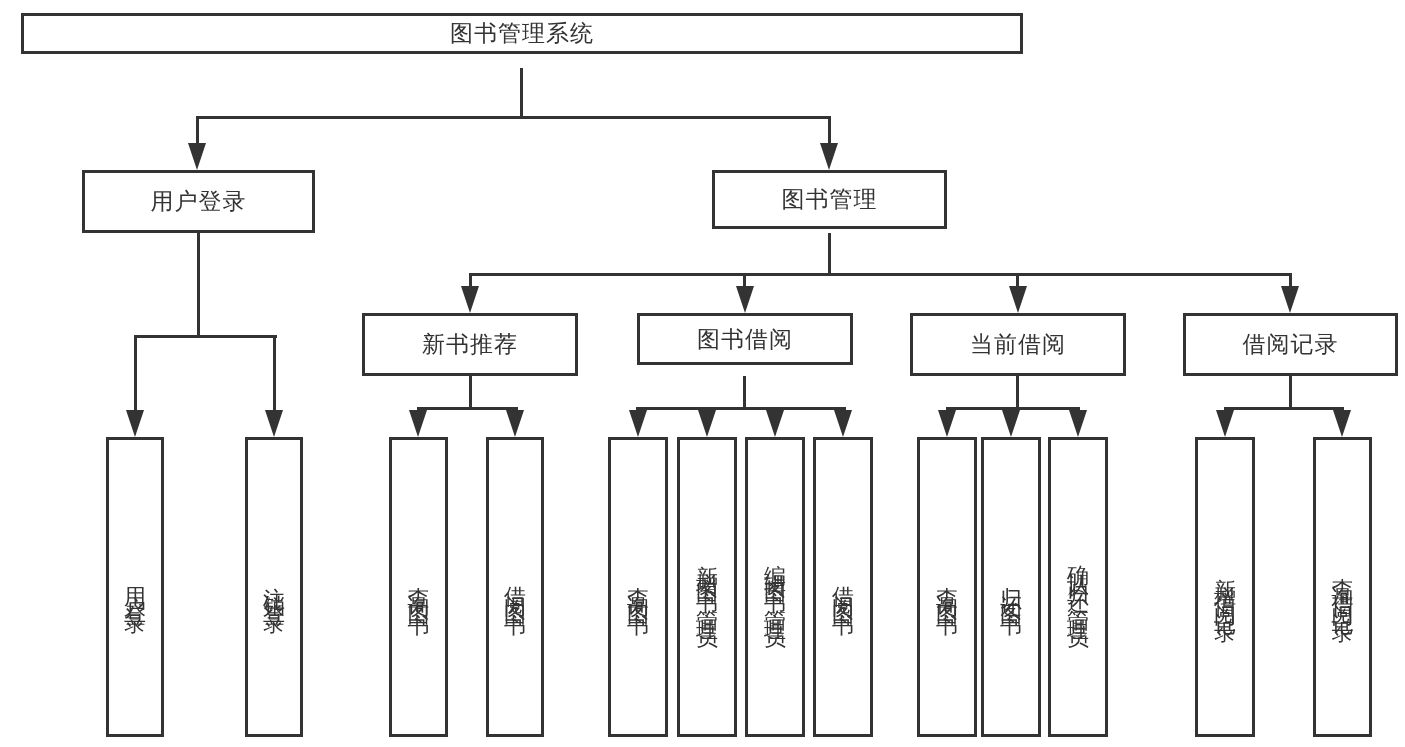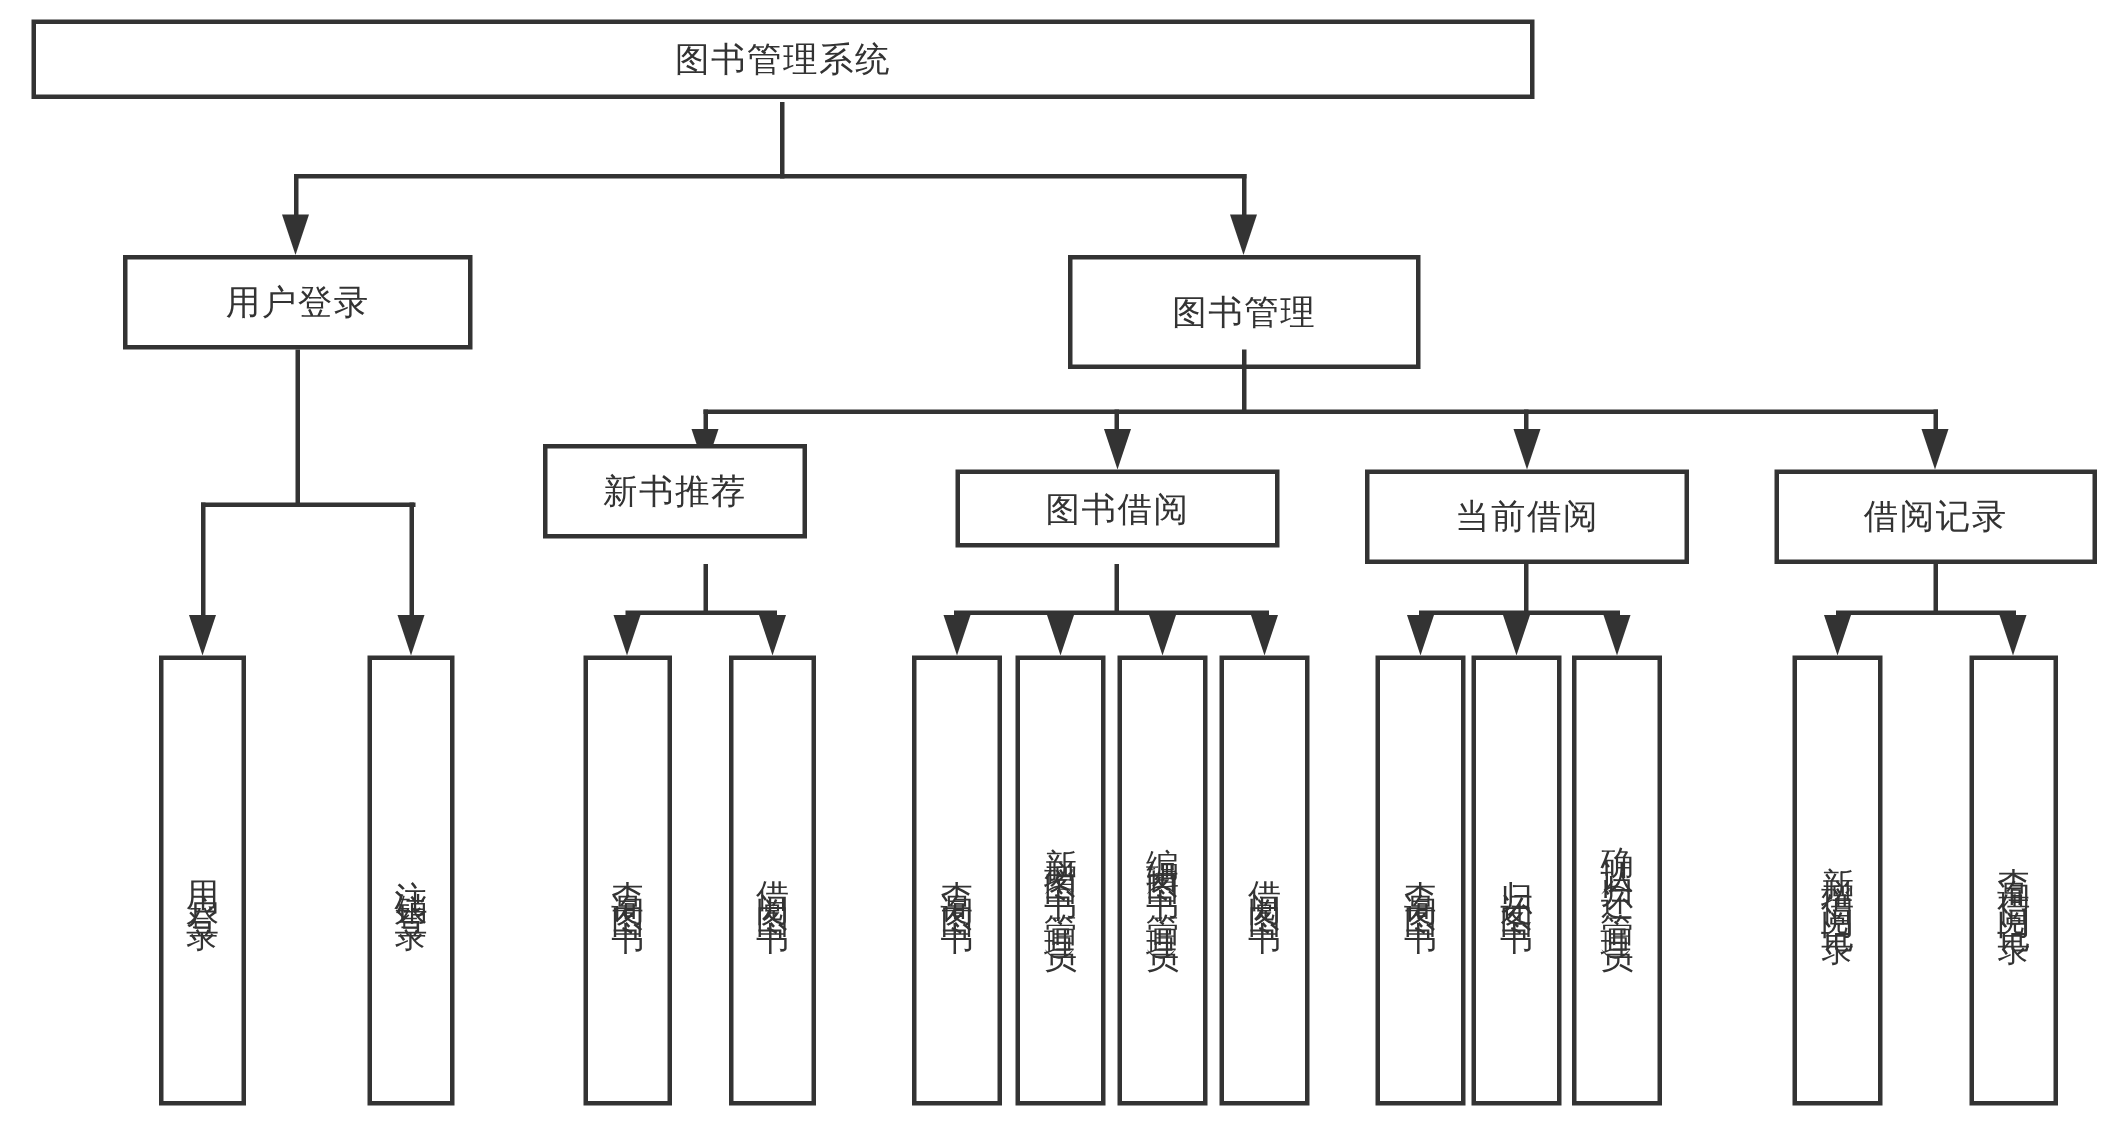--- a/index.html
+++ b/index.html
@@ -50,35 +50,35 @@
     letter-spacing: 1px;
     text-shadow: 0 0 2px #ffffff;
     white-space: nowrap;
   }
 </style>
 </head>
 <body>
 
 <div class="stage" style="--line: #333333; --text: #333333; --bg: #ffffff; --wm: #ababab;">
 
-  <div class="box" style="left:21px; top:13px; width:1002px; height:53px;">
+  <div class="box" style="left:21px; top:13px; width:1002px; height:41px;">
     <span>图书管理系统</span>
   </div>
 
   <div class="vline" style="left:520px; top:68px; height:51px;"></div>
   <div class="hline" style="left:196px; top:116px; width:635px;"></div>
   <div class="vline" style="left:196px; top:116px; height:32px;"></div>
   <div class="ah" style="left:188px; top:143px;"></div>
   <div class="vline" style="left:828px; top:116px; height:32px;"></div>
   <div class="ah" style="left:820px; top:143px;"></div>
 
   <div class="box" style="left:82px; top:170px; width:233px; height:63px;">
     <span>用户登录</span>
   </div>
-  <div class="box" style="left:712px; top:170px; width:235px; height:76px;">
+  <div class="box" style="left:712px; top:170px; width:235px; height:59px;">
     <span>图书管理</span>
   </div>
 
   <div class="vline" style="left:197px; top:233px; height:105px;"></div>
   <div class="hline" style="left:134px; top:335px; width:143px;"></div>
   <div class="vline" style="left:134px; top:335px; height:80px;"></div>
   <div class="ah" style="left:126px; top:410px;"></div>
   <div class="vline" style="left:273px; top:335px; height:80px;"></div>
   <div class="ah" style="left:265px; top:410px;"></div>
 
@@ -86,21 +86,21 @@
   <div class="hline" style="left:469px; top:273px; width:823px;"></div>
   <div class="vline" style="left:469px; top:273px; height:18px;"></div>
   <div class="ah" style="left:461px; top:286px;"></div>
   <div class="vline" style="left:743px; top:273px; height:18px;"></div>
   <div class="ah" style="left:736px; top:286px;"></div>
   <div class="vline" style="left:1016px; top:273px; height:18px;"></div>
   <div class="ah" style="left:1009px; top:286px;"></div>
   <div class="vline" style="left:1289px; top:273px; height:18px;"></div>
   <div class="ah" style="left:1281px; top:286px;"></div>
 
-  <div class="box" style="left:362px; top:296px; width:176px; height:63px;">
+  <div class="box" style="left:362px; top:313px; width:216px; height:63px;">
     <span>新书推荐</span>
   </div>
   <div class="box" style="left:637px; top:313px; width:216px; height:52px;">
     <span>图书借阅</span>
   </div>
   <div class="box" style="left:910px; top:313px; width:216px; height:63px;">
     <span>当前借阅</span>
   </div>
   <div class="box" style="left:1183px; top:313px; width:215px; height:63px;">
     <span>借阅记录</span>

